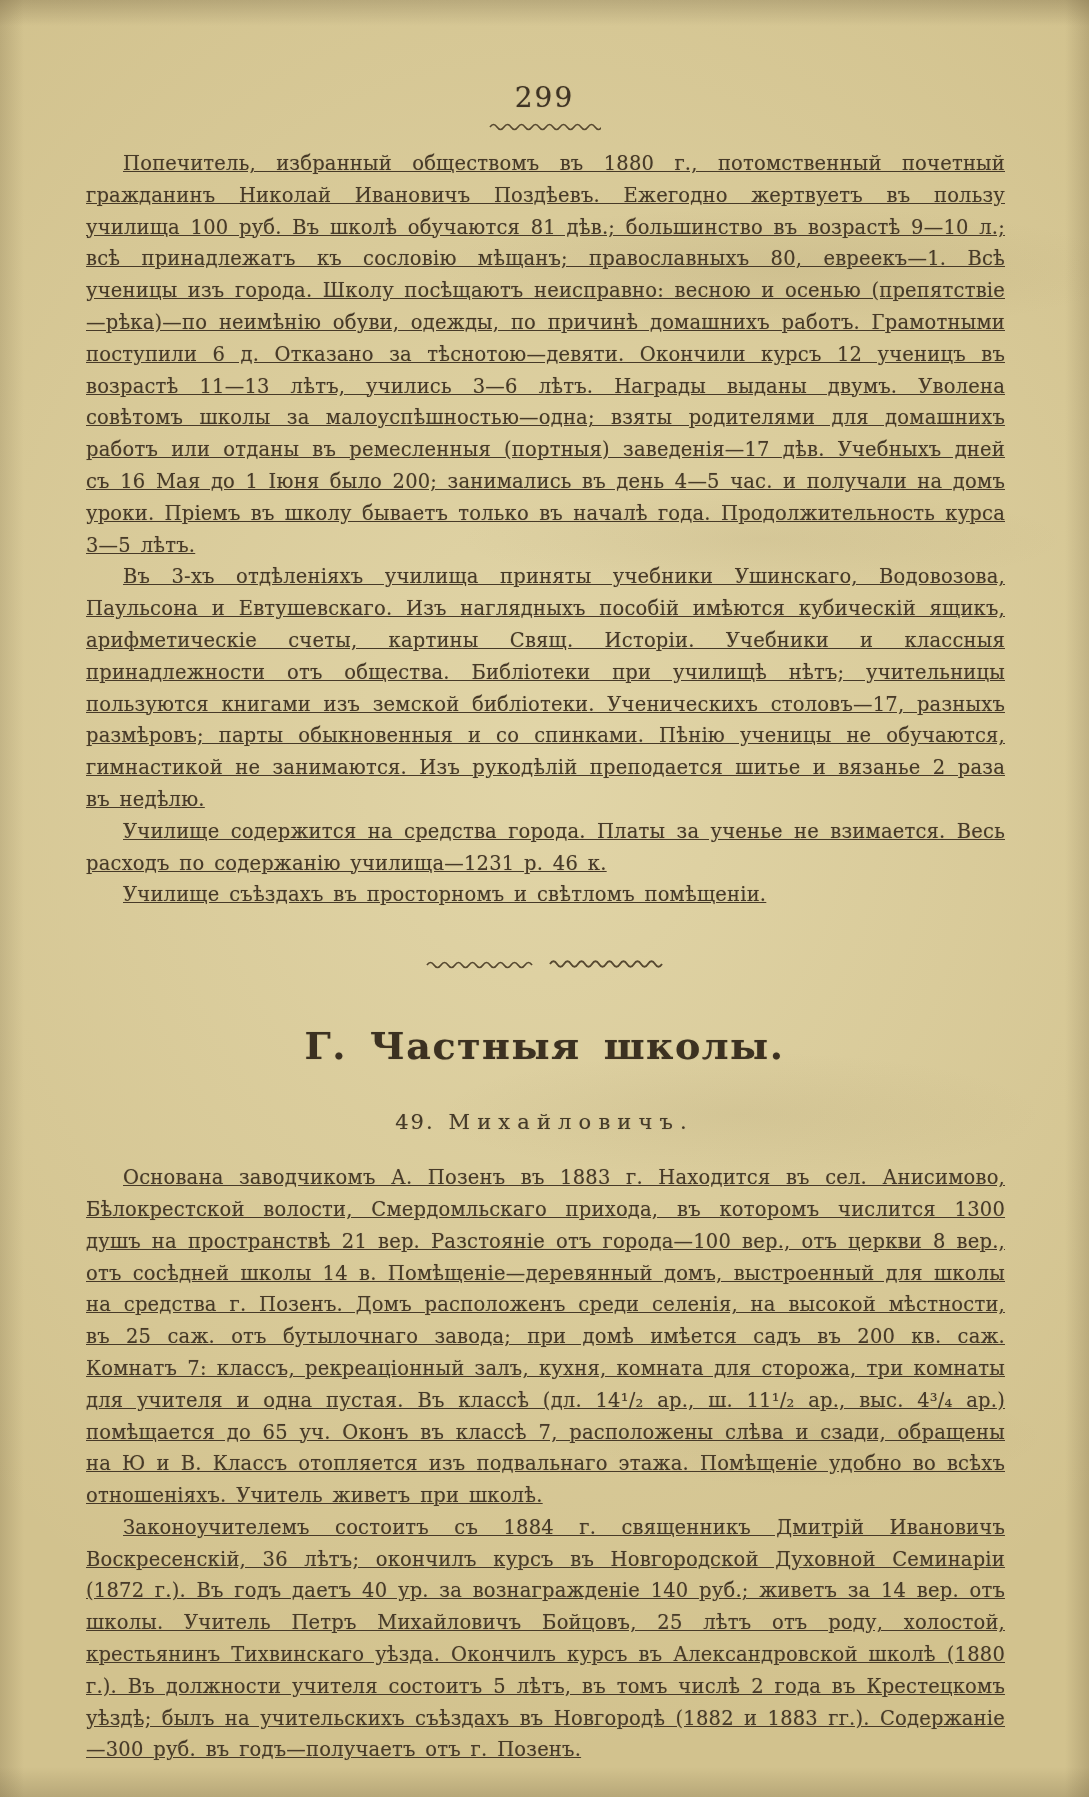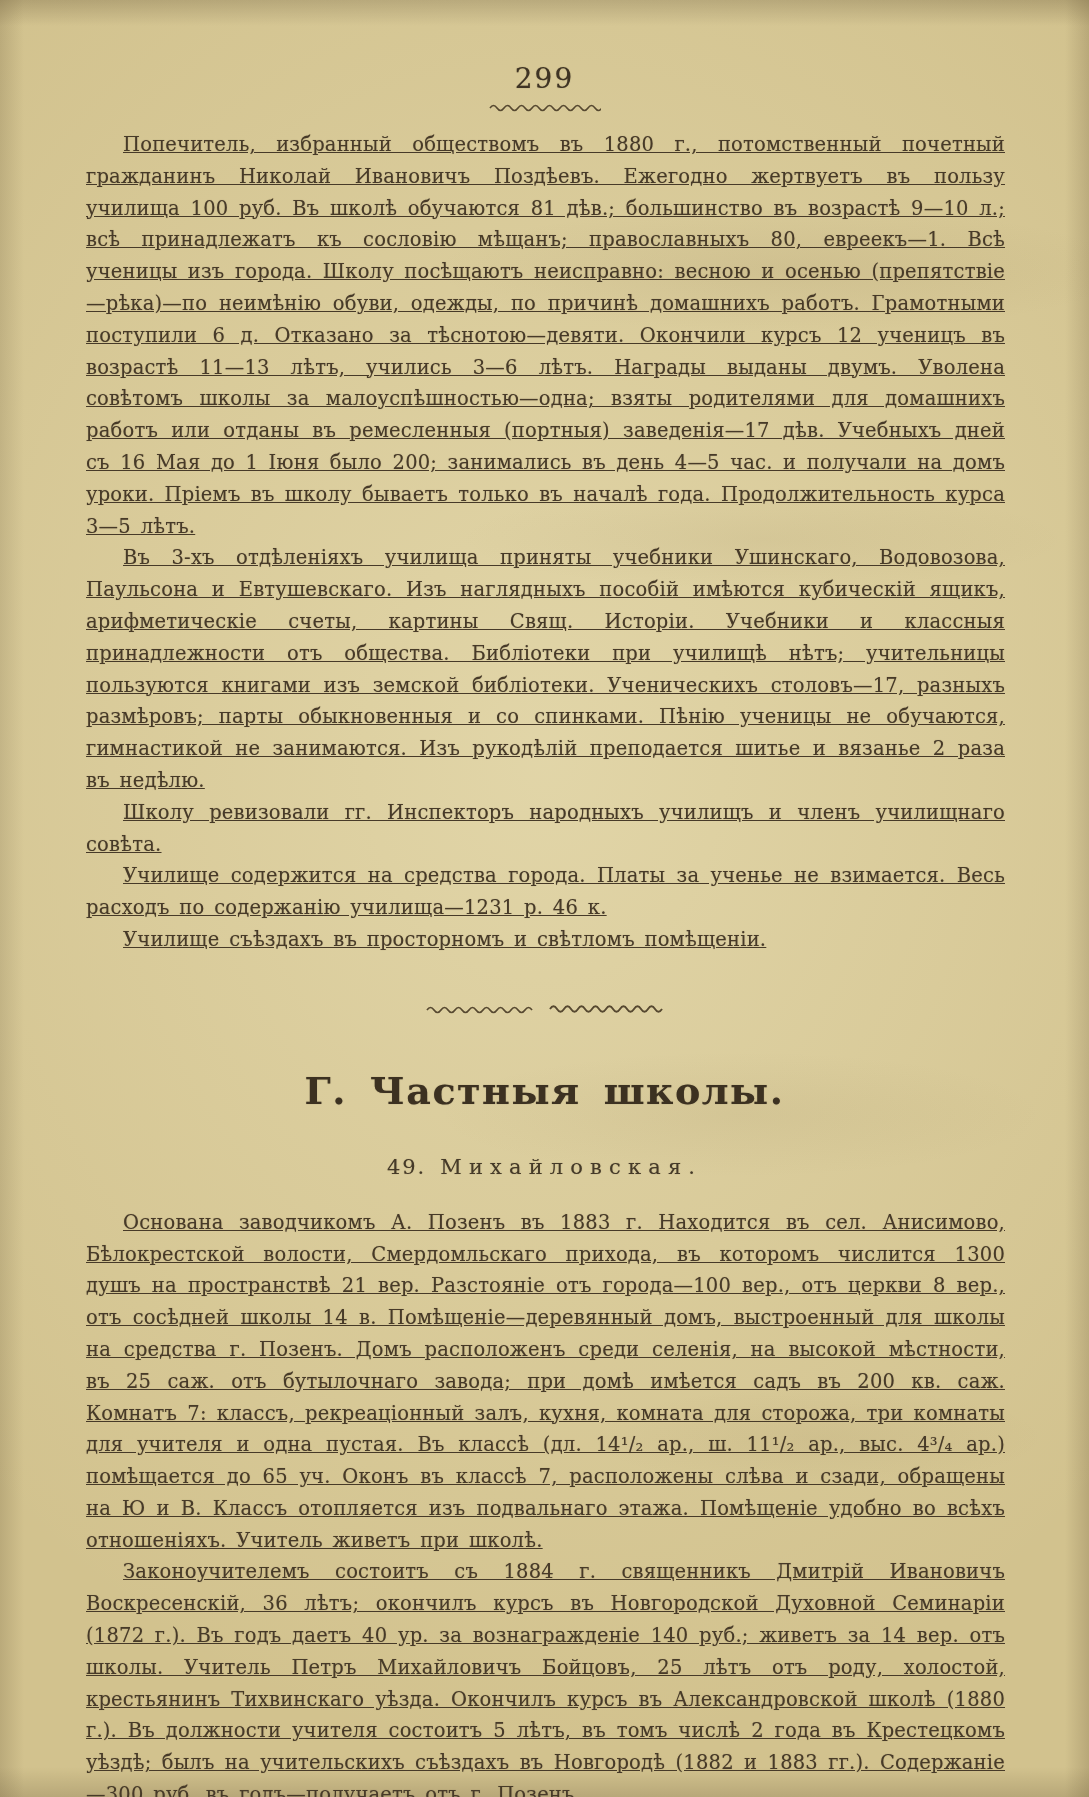--- a/index.html
+++ b/index.html
@@ -18,21 +18,21 @@
       radial-gradient(ellipse 120% 90% at 50% 42%, rgba(238,229,189,0.55), rgba(238,229,189,0) 62%),
       radial-gradient(ellipse 145% 120% at 50% 50%, rgba(0,0,0,0) 55%, rgba(88,72,42,0.30) 100%),
       linear-gradient(180deg, rgba(90,74,44,0.28), rgba(90,74,44,0) 26px),
       linear-gradient(0deg, rgba(90,74,44,0.22), rgba(90,74,44,0) 30px),
       linear-gradient(90deg, rgba(90,74,44,0.20), rgba(90,74,44,0) 24px),
       linear-gradient(270deg, rgba(90,74,44,0.22), rgba(90,74,44,0) 24px);
     font-family:"DejaVu Serif", serif;
     color:#473a28;
   }
   .page-number{
-    padding-top:62px;
+    padding-top:81px;
     text-align:center;
     font-size:28px;
     letter-spacing:2px;
     color:#3f3424;
     text-shadow:0 0 1px rgba(63,52,36,0.45);
   }
   .rule-wrap{text-align:center;line-height:0;}
   .rule-wrap.under-number{margin-top:6px;}
   .rule-wrap.divider{margin-top:46px;margin-bottom:0;}
   .textblock{
@@ -82,35 +82,34 @@
 
   <div class="rule-wrap under-number">
     <svg class="wavy" width="112" height="12" viewBox="0 0 112 12">
       <path d="M1,7 q3.5,-5 7,0 t7,0 t7,0 t7,0 t7,0 t7,0 t7,0 t7,0 t7,0 t7,0 t7,0 t7,0 t7,0 t7,0 t7,0 t7,0" fill="none" stroke="#564830" stroke-width="1.6"></path>
     </svg>
   </div>
 
   <div class="textblock first-block">
     <p>Попечитель, избранный обществомъ въ 1880 г., потомственный почетный гражданинъ Николай Ивановичъ Поздѣевъ. Ежегодно жертвуетъ въ пользу училища 100 руб. Въ школѣ обучаются 81 дѣв.; большинство въ возрастѣ 9—10 л.; всѣ принадлежатъ къ сословію мѣщанъ; православныхъ 80, евреекъ—1. Всѣ ученицы изъ города. Школу посѣщаютъ неисправно: весною и осенью (препятствіе—рѣка)—по неимѣнію обуви, одежды, по причинѣ домашнихъ работъ. Грамотными поступили 6 д. Отказано за тѣснотою—девяти. Окончили курсъ 12 ученицъ въ возрастѣ 11—13 лѣтъ, учились 3—6 лѣтъ. Награды выданы двумъ. Уволена совѣтомъ школы за малоуспѣшностью—одна; взяты родителями для домашнихъ работъ или отданы въ ремесленныя (портныя) заведенія—17 дѣв. Учебныхъ дней съ 16 Мая до 1 Іюня было 200; занимались въ день 4—5 час. и получали на домъ уроки. Пріемъ въ школу бываетъ только въ началѣ года. Продолжительность курса 3—5 лѣтъ.</p>
     <p>Въ 3-хъ отдѣленіяхъ училища приняты учебники Ушинскаго, Водовозова, Паульсона и Евтушевскаго. Изъ наглядныхъ пособій имѣются кубическій ящикъ, арифметическіе счеты, картины Свящ. Исторіи. Учебники и классныя принадлежности отъ общества. Библіотеки при училищѣ нѣтъ; учительницы пользуются книгами изъ земской библіотеки. Ученическихъ столовъ—17, разныхъ размѣровъ; парты обыкновенныя и со спинками. Пѣнію ученицы не обучаются, гимнастикой не занимаются. Изъ рукодѣлій преподается шитье и вязанье 2 раза въ недѣлю.</p>
-    <p>Школу ревизовали гг. Инспекторъ народныхъ училищъ и членъ училищнаго совѣта.</p>
     <p>Училище содержится на средства города. Платы за ученье не взимается. Весь расходъ по содержанію училища—1231 р. 46 к.</p>
     <p>Училище съѣздахъ въ просторномъ и свѣтломъ помѣщеніи.</p>
   </div>
 
   <div class="rule-wrap divider">
     <svg class="wavy" width="238" height="14" viewBox="0 0 238 14">
       <path d="M1,8 q3.5,-5 7,0 t7,0 t7,0 t7,0 t7,0 t7,0 t7,0 t7,0 t7,0 t7,0 t7,0 t7,0 t7,0 t7,0 t7,0" fill="none" stroke="#564830" stroke-width="1.7"></path>
       <path d="M124,7 q3.5,-5.5 7,0 t7,0 t7,0 t7,0 t7,0 t7,0 t7,0 t7,0 t7,0 t7,0 t7,0 t7,0 t7,0 t7,0 t7,0 t7,0" fill="none" stroke="#564830" stroke-width="1.9"></path>
     </svg>
   </div>
 
   <h1 class="section-heading">Г. Частныя школы.</h1>
 
-  <h2 class="school-heading"><span class="num">49.</span><span class="spaced">Михайловская.</span></h2>
+  <h2 class="school-heading"><span class="num">49.</span><span class="spaced">Михайловичъ.</span></h2>
 
   <div class="textblock school-block">
     <p>Основана заводчикомъ А. Позенъ въ 1883 г. Находится въ сел. Анисимово, Бѣлокрестской волости, Смердомльскаго прихода, въ которомъ числится 1300 душъ на пространствѣ 21 вер. Разстояніе отъ города—100 вер., отъ церкви 8 вер., отъ сосѣдней школы 14 в. Помѣщеніе—деревянный домъ, выстроенный для школы на средства г. Позенъ. Домъ расположенъ среди селенія, на высокой мѣстности, въ 25 саж. отъ бутылочнаго завода; при домѣ имѣется садъ въ 200 кв. саж. Комнатъ 7: классъ, рекреаціонный залъ, кухня, комната для сторожа, три комнаты для учителя и одна пустая. Въ классѣ (дл. 14¹/₂ ар., ш. 11¹/₂ ар., выс. 4³/₄ ар.) помѣщается до 65 уч. Оконъ въ классѣ 7, расположены слѣва и сзади, обращены на Ю и В. Классъ отопляется изъ подвальнаго этажа. Помѣщеніе удобно во всѣхъ отношеніяхъ. Учитель живетъ при школѣ.</p>
     <p>Законоучителемъ состоитъ съ 1884 г. священникъ Дмитрій Ивановичъ Воскресенскій, 36 лѣтъ; окончилъ курсъ въ Новгородской Духовной Семинаріи (1872 г.). Въ годъ даетъ 40 ур. за вознагражденіе 140 руб.; живетъ за 14 вер. отъ школы. Учитель Петръ Михайловичъ Бойцовъ, 25 лѣтъ отъ роду, холостой, крестьянинъ Тихвинскаго уѣзда. Окончилъ курсъ въ Александровской школѣ (1880 г.). Въ должности учителя состоитъ 5 лѣтъ, въ томъ числѣ 2 года въ Крестецкомъ уѣздѣ; былъ на учительскихъ съѣздахъ въ Новгородѣ (1882 и 1883 гг.). Содержаніе—300 руб. въ годъ—получаетъ отъ г. Позенъ.</p>
 
   </div>
 
 </div>
 
 </body></html>

